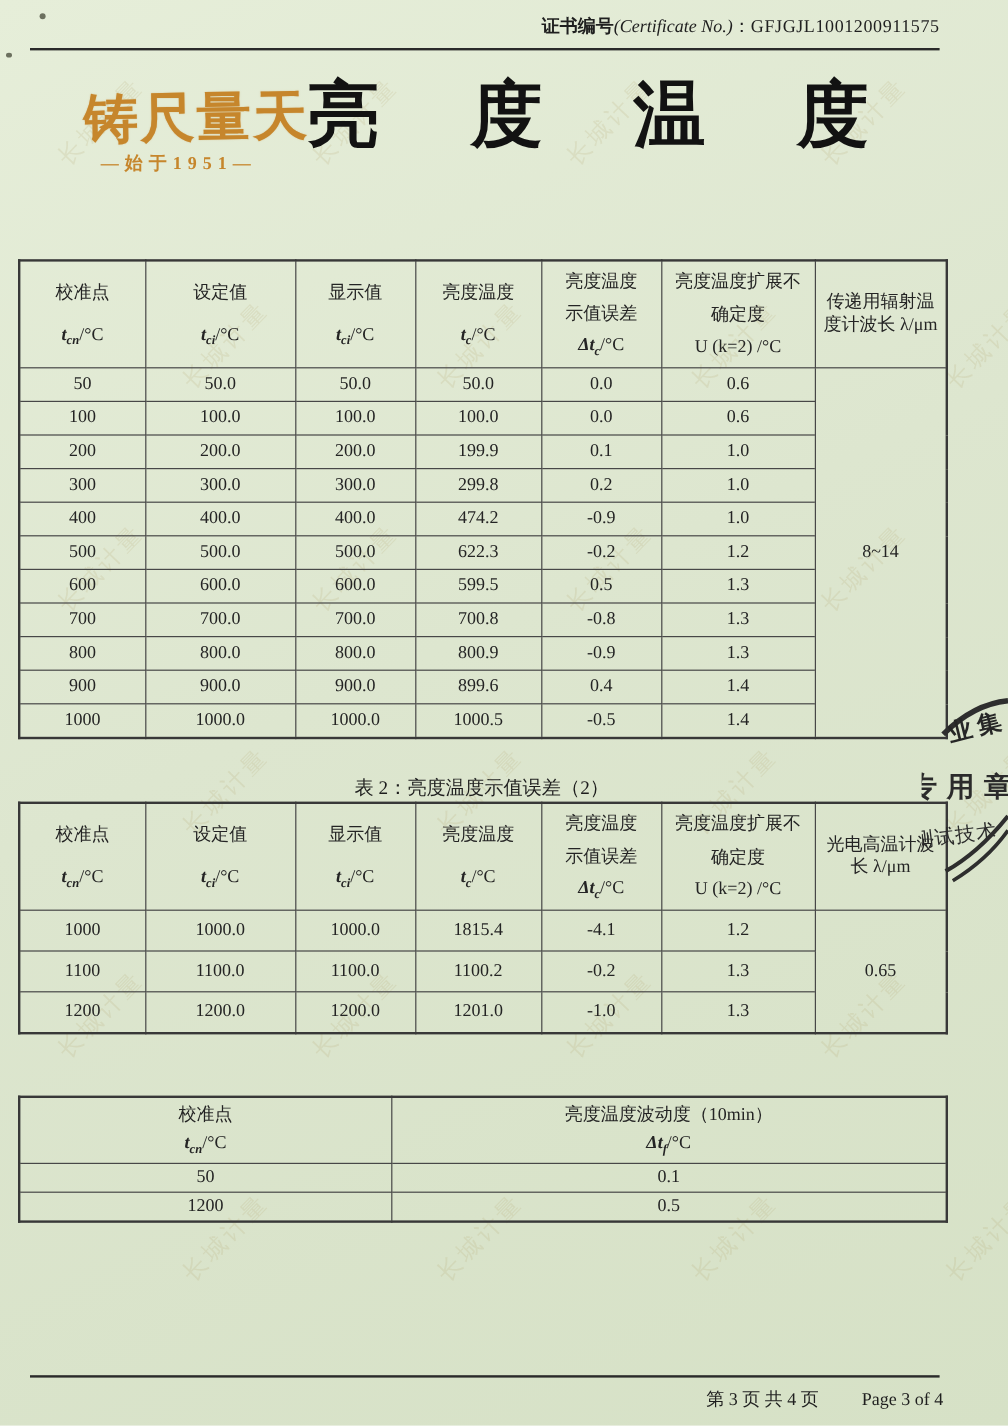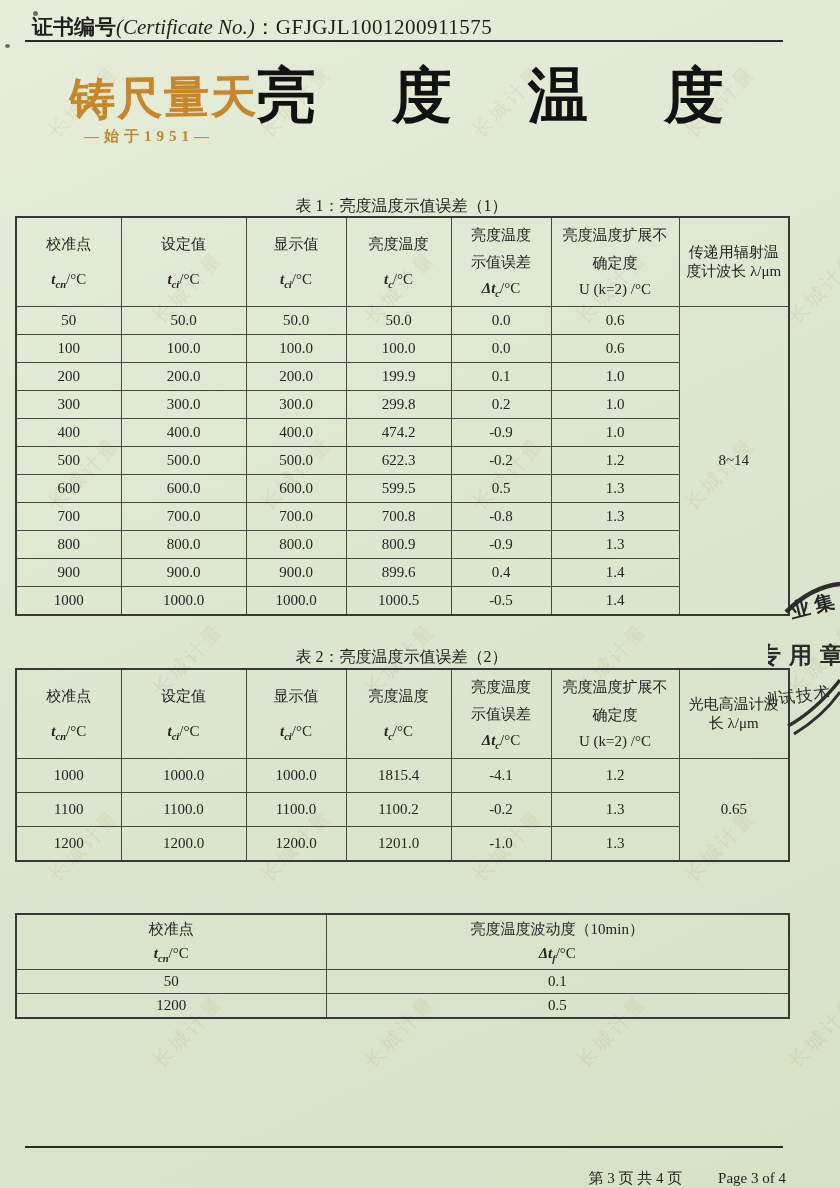--- a/index.html
+++ b/index.html
@@ -7,21 +7,21 @@
     position:relative; width:840px; height:1188px; overflow:hidden;
     background:linear-gradient(155deg,#e6eed9 0%,#dde6cf 45%,#d6e1c6 100%);
     font-family:"Liberation Serif","DejaVu Serif",serif; color:#1f1f1f;
   }
   .abs{position:absolute;}
   
   .wm-layer{position:absolute;inset:0;pointer-events:none;}
   .wm{position:absolute;transform:rotate(-46deg);color:rgba(168,152,84,0.14);
       font-size:20px;letter-spacing:3px;white-space:nowrap;}
   
-  .cert-line{top:13px;left:0;width:783px;text-align:left;font-size:21px;white-space:nowrap;margin-left:32px;}
+  .cert-line{top:13px;left:0;width:783px;text-align:right;font-size:15px;white-space:nowrap;}
   .cl-cn{font-family:"Liberation Sans","DejaVu Sans",sans-serif;font-weight:bold;}
   .cl-en{font-style:italic;}
   .cl-no{letter-spacing:0.5px;}
   .rule{border-top:2px solid #2a2a2a;height:0;}
   .header-rule{top:40px;left:25px;width:758px;}
   .logo{left:70px;top:68px;font-size:45px;font-weight:bold;letter-spacing:2px;
         color:#c6862c;transform:rotate(-1deg);text-shadow:0 0 1px rgba(198,134,44,.6);}
   .logo-tag{left:84px;top:127px;font-size:15px;letter-spacing:5px;color:#c6862c;font-weight:bold;}
   .title{left:256px;top:56px;margin:0;font-size:60px;font-weight:700;letter-spacing:76px;
          white-space:nowrap;font-family:"Liberation Sans","DejaVu Sans",sans-serif;color:#121212;}
@@ -39,21 +39,21 @@
   .hw{display:flex;flex-direction:column;justify-content:space-evenly;align-items:center;
       height:84px;padding:2px 5px;gap:2px;}
   .t3 .hw{height:50px;}
   .hl{font-size:15px;line-height:1.3;}
   .hf{font-size:15px;}
   .hf i{font-family:"Liberation Serif","DejaVu Serif",serif;font-style:italic;font-weight:bold;}
   .hf sub{font-size:10.5px;font-weight:bold;font-style:italic;}
   .hf.fx{}
   
   .footer-rule{top:1146px;left:25px;width:758px;}
-  .footer{top:1157px;left:0;width:786px;text-align:right;font-size:15px;white-space:nowrap;margin-top:12px;}
+  .footer{top:1157px;left:0;width:786px;text-align:right;font-size:15px;white-space:nowrap;}
   .footer .en{margin-left:32px;}
   
   .dot{position:absolute;border-radius:50%;background:#565949;opacity:.85;}
   .dot1{left:33px;top:11px;width:5px;height:5px;}
   .dot2{left:5px;top:44px;width:5px;height:4px;}
   
   .seal{left:768px;top:576px;width:72px;height:176px;}
 </style>
 </head>
 <body>
@@ -92,21 +92,20 @@
 
   <div class="abs cert-line">
     <span class="cl-cn">证书编号</span><span class="cl-en">(Certificate No.)</span><span>：</span><span class="cl-no">GFJGJL1001200911575</span>
   </div>
   <div class="abs rule header-rule"></div>
 
   <div class="abs logo">铸尺量天</div>
   <div class="abs logo-tag">—始于1951—</div>
   <h1 class="abs title">亮度温度</h1>
 
-  <div class="abs caption cap1">表 1：亮度温度示值误差（1）</div>
   <table class="cal t1">
     <colgroup>
         <col style="width:105px">
         <col style="width:125px">
         <col style="width:100px">
         <col style="width:105px">
         <col style="width:100px">
         <col style="width:128px">
         <col style="width:110px">
       </colgroup>

